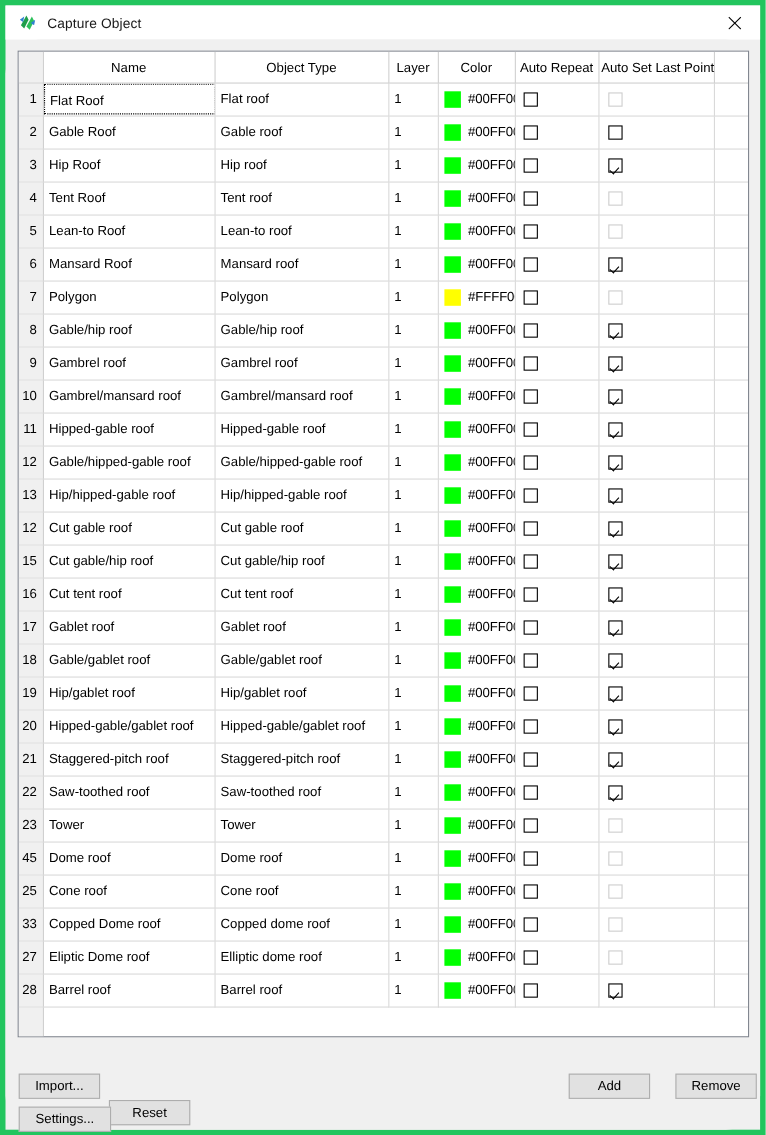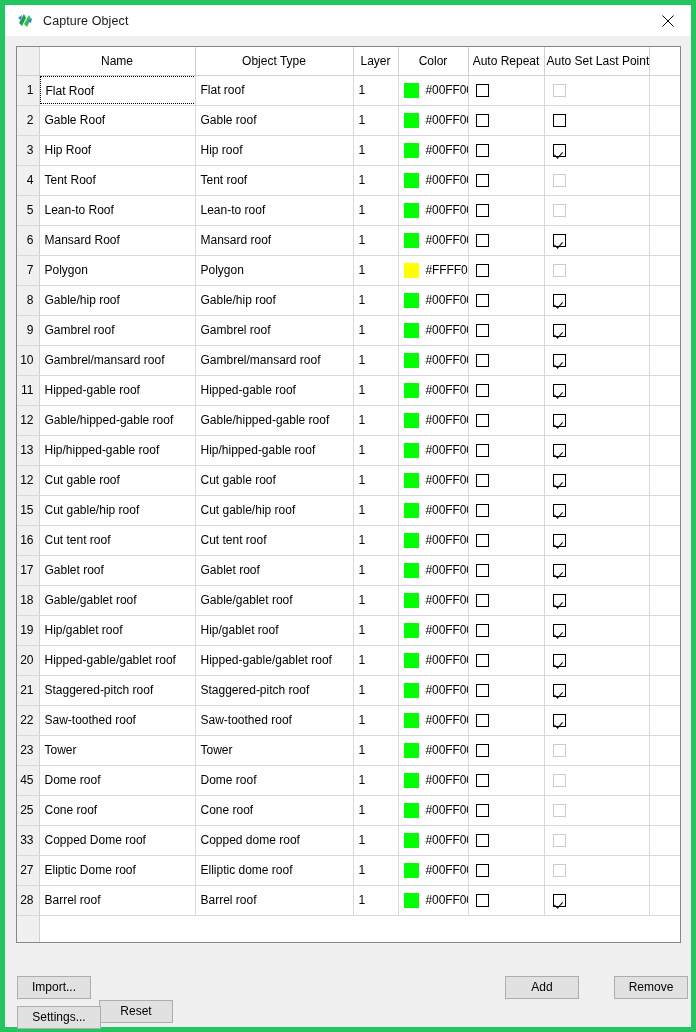--- a/index.html
+++ b/index.html
@@ -157,21 +157,21 @@
     font-size:12px;
     color:#000;
     text-align:center;
     line-height:21px;
     padding:0;
     cursor:default;
   }
   .btn-import  {left:12px;  top:940px; width:74px;}
   .btn-reset   {left:94px;  top:964px; width:74px;}
   .btn-settings{left:12px;  top:970px; width:84px;}
-  .btn-add     {left:500px; top:940px; width:74px;}
+  .btn-add     {left:512px; top:940px; width:74px;}
   .btn-remove  {left:609px; top:940px; width:74px;}
   .btn-ok{
     left:609px;top:998px;width:74px;height:24px;
     border:2px solid #0078d7;
     line-height:20px;
   }
 </style>
 </head>
 <body>
 

